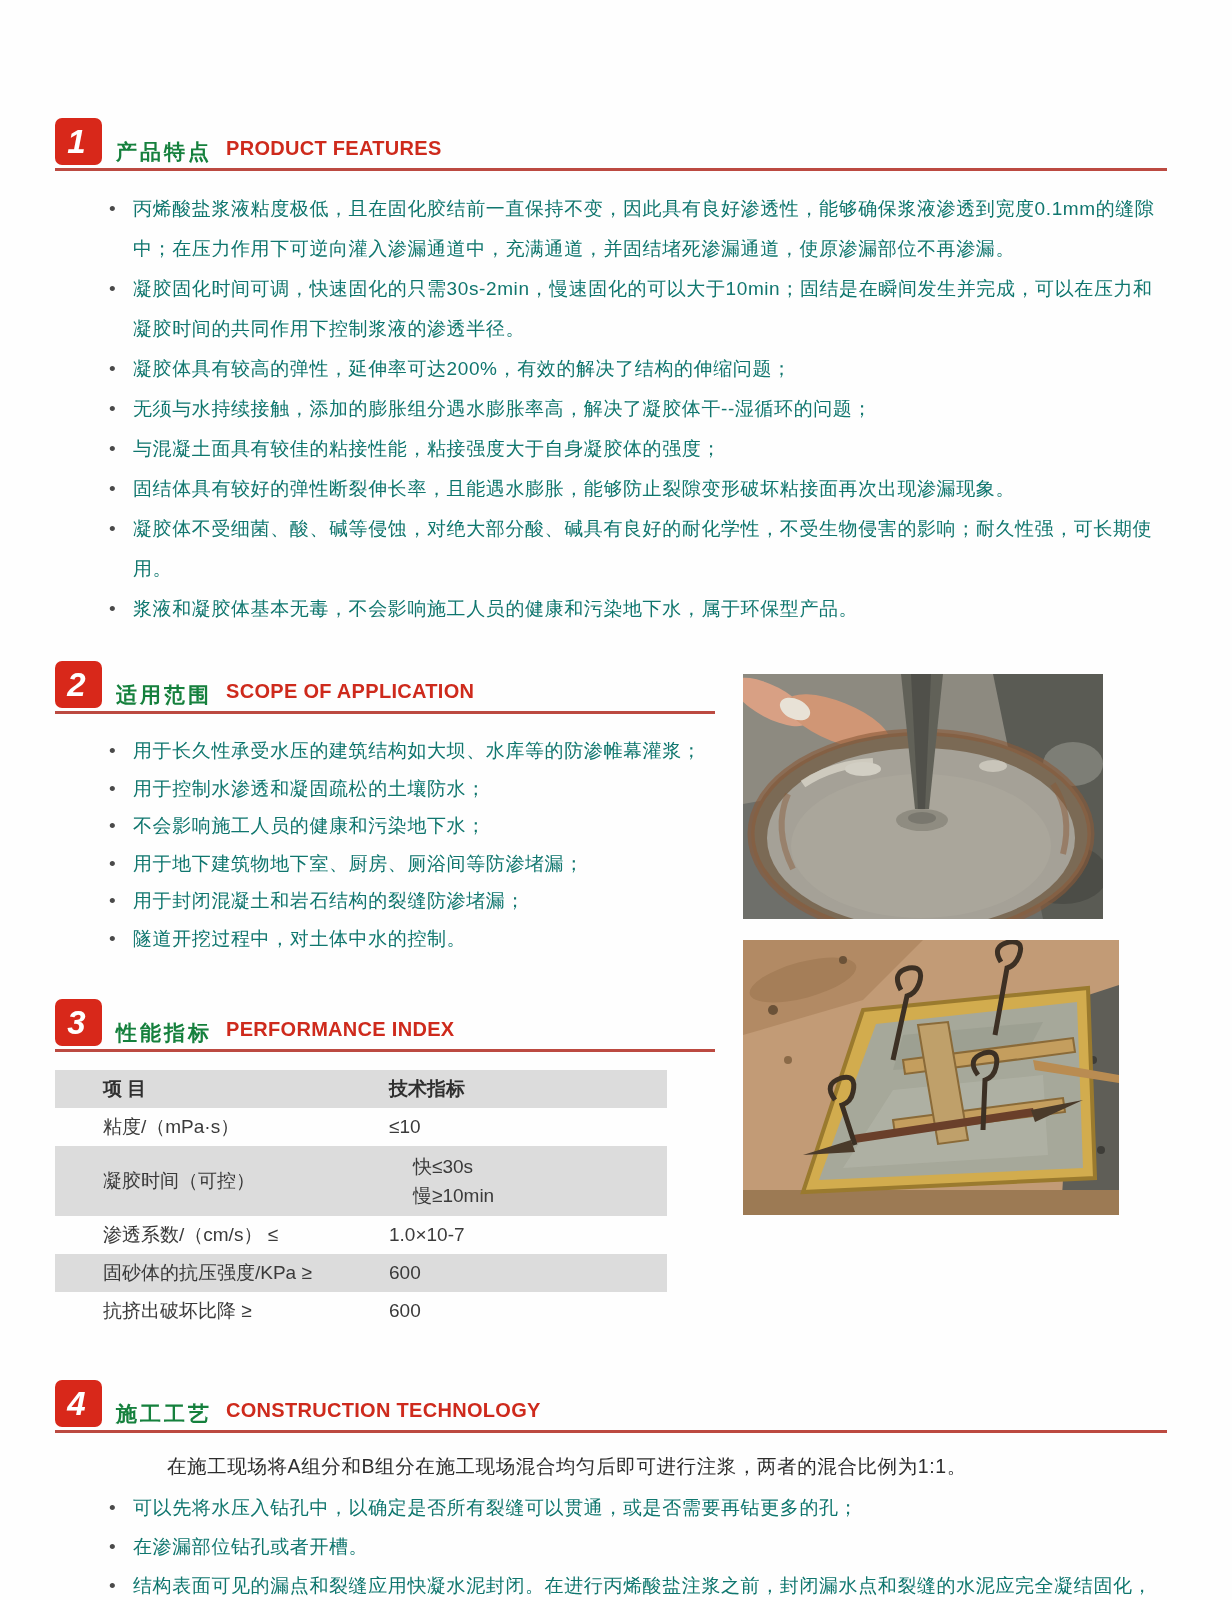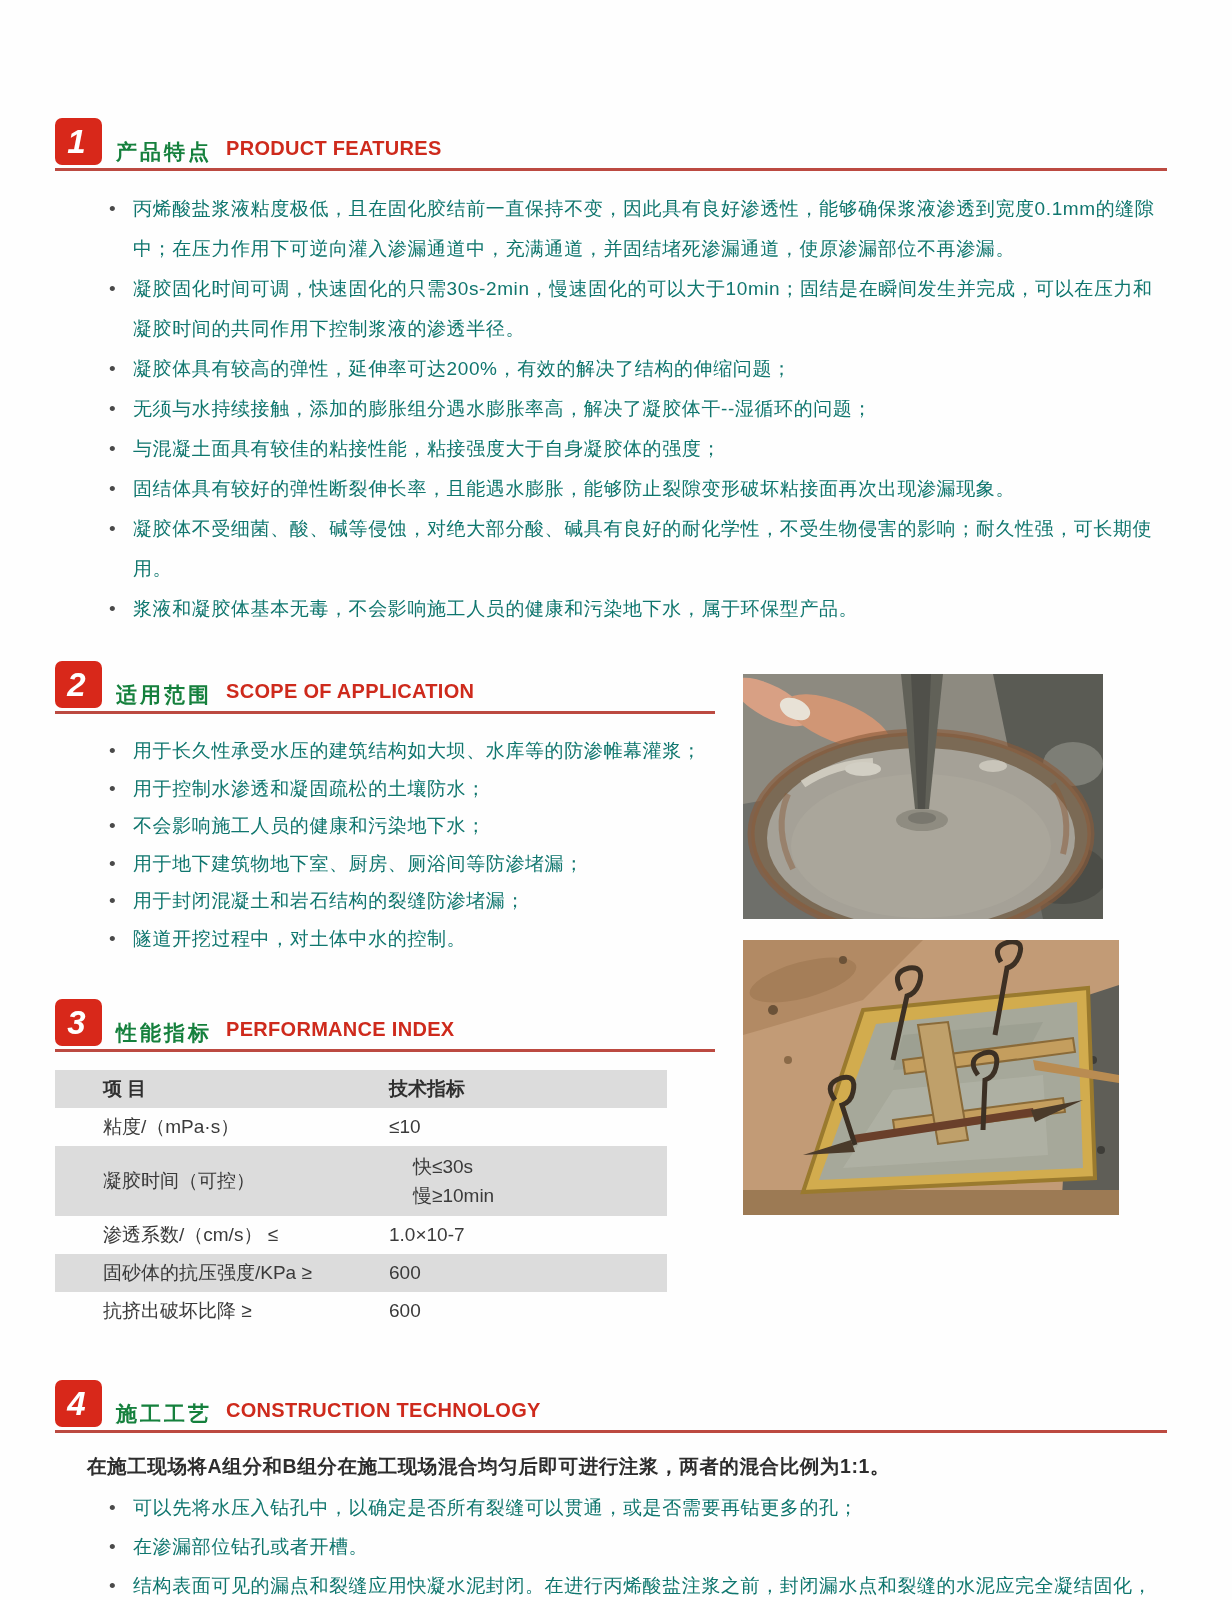--- a/index.html
+++ b/index.html
@@ -62,21 +62,21 @@
   .perf-table { margin-top:18px; width:612px; border-collapse:collapse; font-size:19px; color:#3a3a3a; }
   .perf-table td { padding:6px 4px 6px 22px; vertical-align:middle; }
   .perf-table .c1 { width:312px;padding-left:48px; }
   .perf-table .gray { background:#dcdcdc; }
   .perf-table .hdr td { font-weight:700; color:#2f2f2f; }
   .vline { line-height:29px;margin-left:24px; }
 
   
   .sec4 { margin-top:50px; }
   .intro {
-    margin:20px 0 4px 32px; font-size:19.5px; font-weight:700;
+    margin:20px 0 4px 112px; font-size:19.5px; font-weight:400;
     letter-spacing:0.6px; color:#2d2d2d;
   }
   .bullets--s4 { margin-top:8px; }
   .bullets--s4 li { line-height:39px; }
 </style>
 </head>
 <body>
 
 <div class="page">
 

